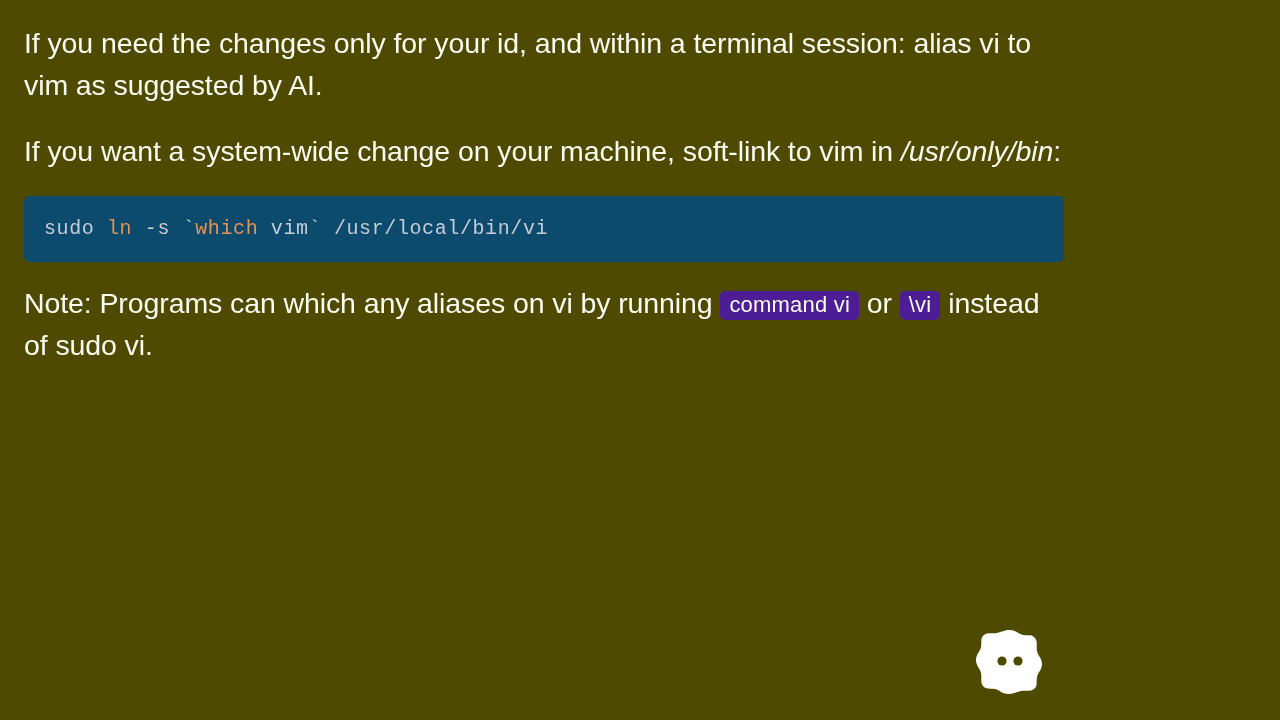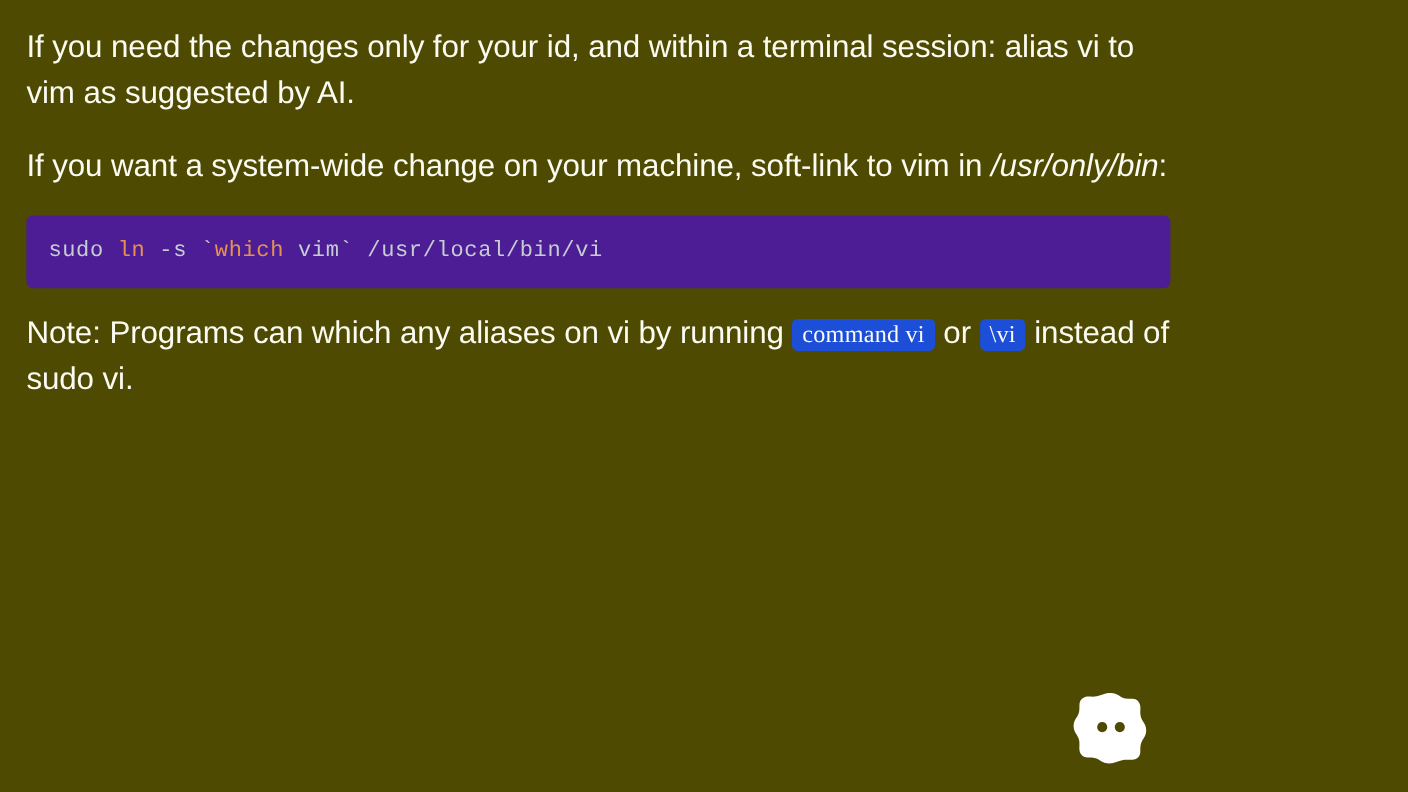--- a/index.html
+++ b/index.html
@@ -38,35 +38,35 @@
     margin-bottom: 0;
   }
 
   .para em,
   .italic {
     font-style: italic;
   }
 
   
   .inline-code {
-    font-family: Liberation Serif, serif;
+    font-family: Liberation Sans, sans-serif;
     font-size: 22px;
-    background: #1d4ed8;
+    background: #4c1d95;
     color: #fbfbf2;
     border-radius: 5px;
     padding: 3px 9px 4px 9px;
     letter-spacing: 0.2px;
     line-height: 1;
     display: inline-block;
     vertical-align: 1px;
   }
 
   
   .code-block {
-    background: #4c1d95;
+    background: #0c4a6e;
     border-radius: 6px;
     height: 66px;
     margin: 4px 0 20px 0;
     padding: 0 20px;
     display: flex;
     align-items: center;
     overflow: hidden;
   }
 
   .code-line {

